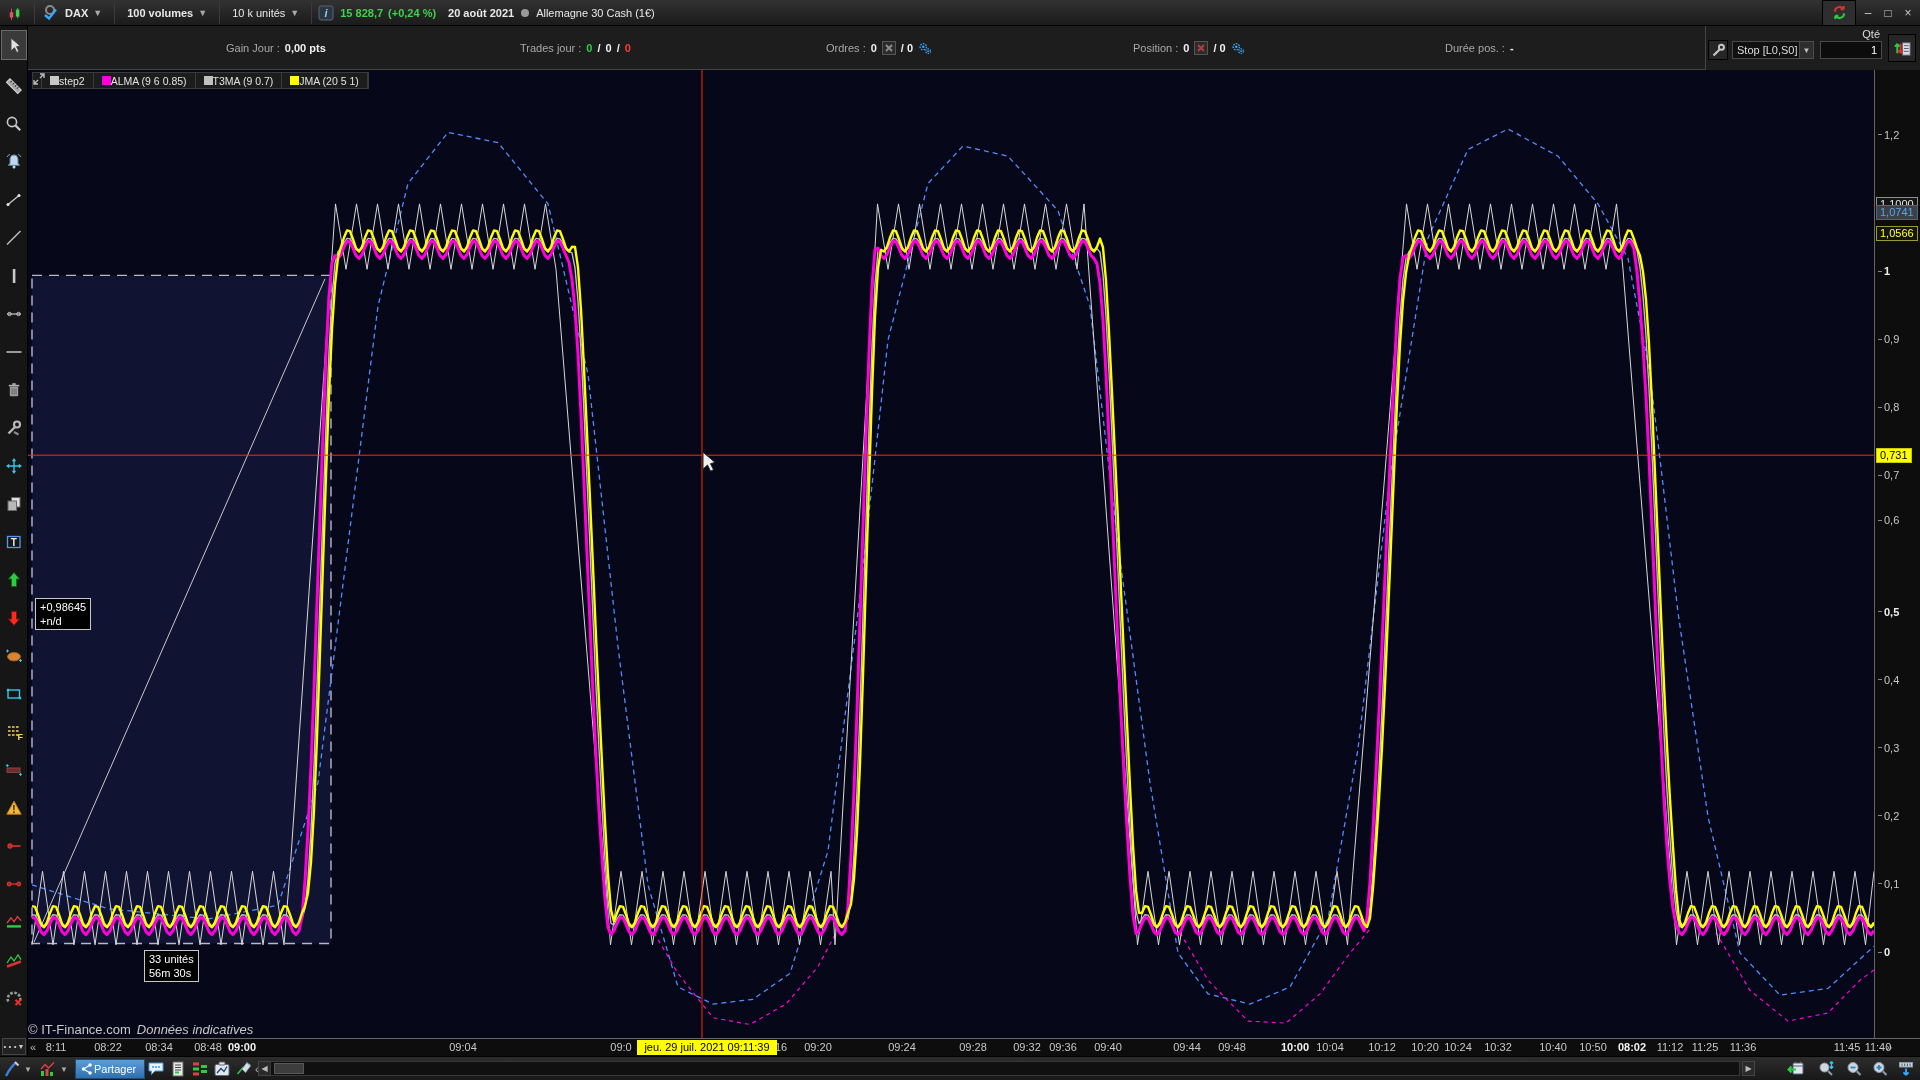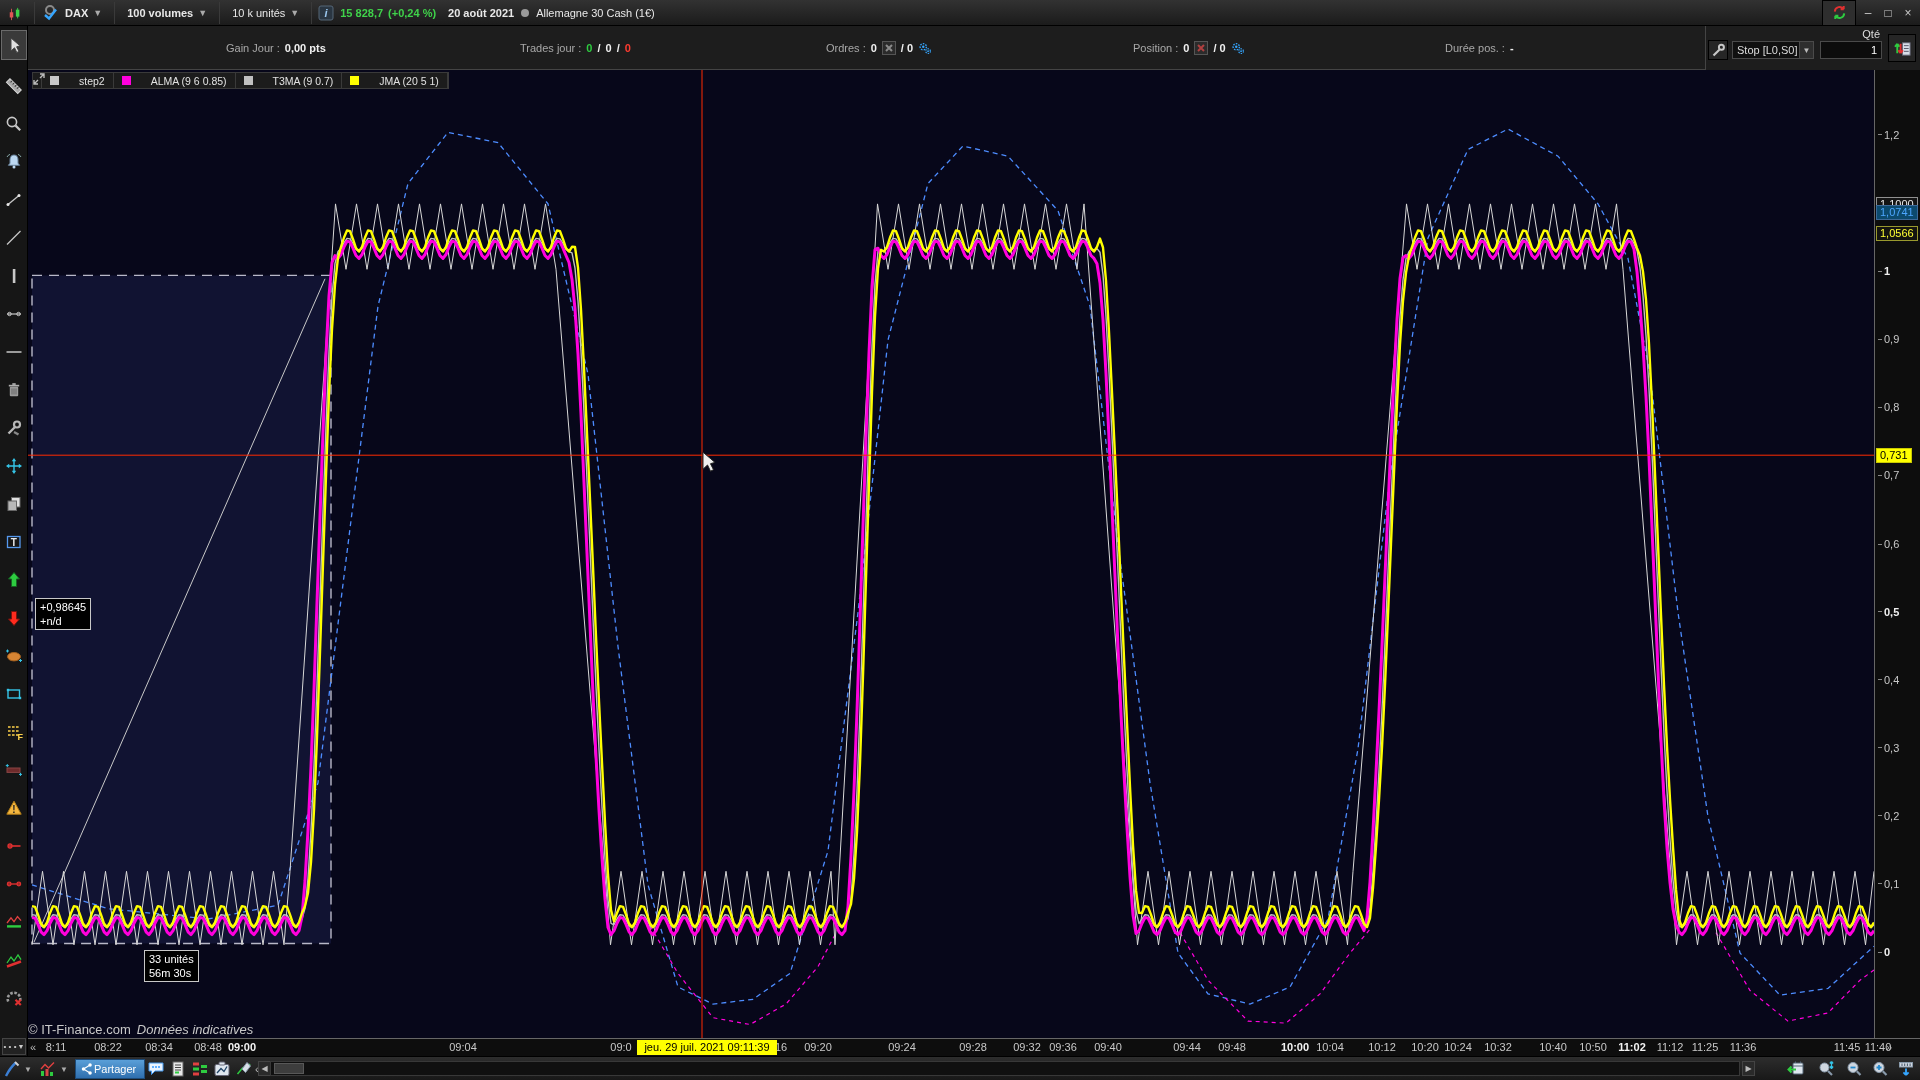--- a/index.html
+++ b/index.html
@@ -50,21 +50,21 @@
   #left-toolbar { left:0; top:26px; width:28px; height:1030px; background:#161616;
                   border-right:1px solid #000; display:flex; flex-direction:column; align-items:center; }
   .tool { width:24px; height:24px; margin-top:14px; display:flex; align-items:center; justify-content:center; }
   .tool.sel { background:#3a3a3a; border:1px solid #6a6a6a; width:26px; height:30px; margin-top:4px; }
 
   
   #chart { left:28px; top:70px; width:1846px; height:968px; background:#07071a; overflow:hidden; }
   #chart svg { position:absolute; left:0; top:0; }
   #legend { position:absolute; left:4px; top:2px; display:flex; height:17px; background:#1c1c1c;
             border:1px solid #3a3a3a; }
-  .lg-item { display:flex; align-items:center; gap:20px; padding:0 8px; border-right:1px solid #3a3a3a;
+  .lg-item { display:flex; align-items:center; gap:0; padding:0 8px; border-right:1px solid #3a3a3a;
              color:#e2e2e2; font-size:10.5px; white-space:nowrap; }
   .lg-swatch { width:9px; height:9px; display:inline-block; }
   .tip { position:absolute; background:#000; border:1px solid #c8c8c8; color:#fff;
          padding:1px 4px; line-height:14px; font-size:11px; white-space:nowrap; }
   #copyright { position:absolute; left:0; top:952px; color:#c8c8c8; font-size:13px; }
   #copyright .ital { font-style:italic; margin-left:6px; }
 
   
   #price-axis { left:1874px; top:70px; width:46px; height:968px; background:#0d0d0d;
                 border-left:1px solid #666; }
@@ -475,21 +475,21 @@
       <span>0,9</span>
     </div>
     <div class="ptick" style="top: 331.2px;">
       <span class="dash"></span>
       <span>0,8</span>
     </div>
     <div class="ptick" style="top: 399.3px;">
       <span class="dash"></span>
       <span>0,7</span>
     </div>
-    <div class="ptick" style="top: 468px;">
+    <div class="ptick" style="top: 444px;">
       <span class="dash"></span>
       <span>0,6</span>
     </div>
     <div class="ptick b" style="top: 535.5px;">
       <span class="dash"></span>
       <span>0,5</span>
     </div>
     <div class="ptick" style="top: 603.6px;">
       <span class="dash"></span>
       <span>0,4</span>
@@ -504,21 +504,21 @@
     </div>
     <div class="ptick" style="top: 807.9px;">
       <span class="dash"></span>
       <span>0,1</span>
     </div>
     <div class="ptick b" style="top: 876px;">
       <span class="dash"></span>
       <span>0</span>
     </div>
     <div class="pbadge" style="top: 126.9px; color: rgb(230, 230, 230); background: rgb(20, 20, 20); border-color: rgb(144, 144, 144);">1,1000</div>
-    <div class="pbadge" style="top: 135px; color: rgb(77, 166, 255); background: #0c4a6e; border-color: rgb(61, 106, 153);">1,0741</div>
+    <div class="pbadge" style="top: 135px; color: rgb(77, 166, 255); background: #404040; border-color: rgb(61, 106, 153);">1,0741</div>
     <div class="pbadge" style="top: 156.455px; color: rgb(255, 255, 51); background: rgb(20, 20, 16); border-color: rgb(153, 153, 46);">1,0566</div>
     <div class="pbadge" style="top: 378.189px; color: rgb(0, 0, 0); background: rgb(255, 255, 0); border-color: rgb(202, 202, 0);">0,731</div>
   </div>
 
 <div class="abs" id="time-axis">
     <span class="tnav" style="left: 2px;">«</span>
     <span class="ttick" style="left: 28px;">8:11</span>
     <span class="ttick" style="left: 80px;">08:22</span>
     <span class="ttick" style="left: 131px;">08:34</span>
     <span class="ttick" style="left: 180px;">08:48</span>
@@ -535,21 +535,21 @@
     <span class="ttick" style="left: 1159px;">09:44</span>
     <span class="ttick" style="left: 1204px;">09:48</span>
     <span class="ttick b" style="left: 1267px;">10:00</span>
     <span class="ttick" style="left: 1302px;">10:04</span>
     <span class="ttick" style="left: 1354px;">10:12</span>
     <span class="ttick" style="left: 1397px;">10:20</span>
     <span class="ttick" style="left: 1430px;">10:24</span>
     <span class="ttick" style="left: 1470px;">10:32</span>
     <span class="ttick" style="left: 1525px;">10:40</span>
     <span class="ttick" style="left: 1565px;">10:50</span>
-    <span class="ttick b" style="left: 1604px;">11:02</span>
+    <span class="ttick b" style="left: 1604px;">08:02</span>
     <span class="ttick" style="left: 1642px;">11:12</span>
     <span class="ttick" style="left: 1677px;">11:25</span>
     <span class="ttick" style="left: 1715px;">11:36</span>
     <span class="ttick" style="left: 1850px;">11:40</span>
     <span class="ttick" style="left: 1819px;">11:45</span>
     <div id="t-highlight" style="left: 609px; width: 140px; text-align: center;">jeu. 29 juil. 2021 09:11:39</div>
     <span class="tnav" style="left: 1858px;">»</span>
   </div>
 <div class="abs" id="dots-btn">
     <span>• • •</span>

